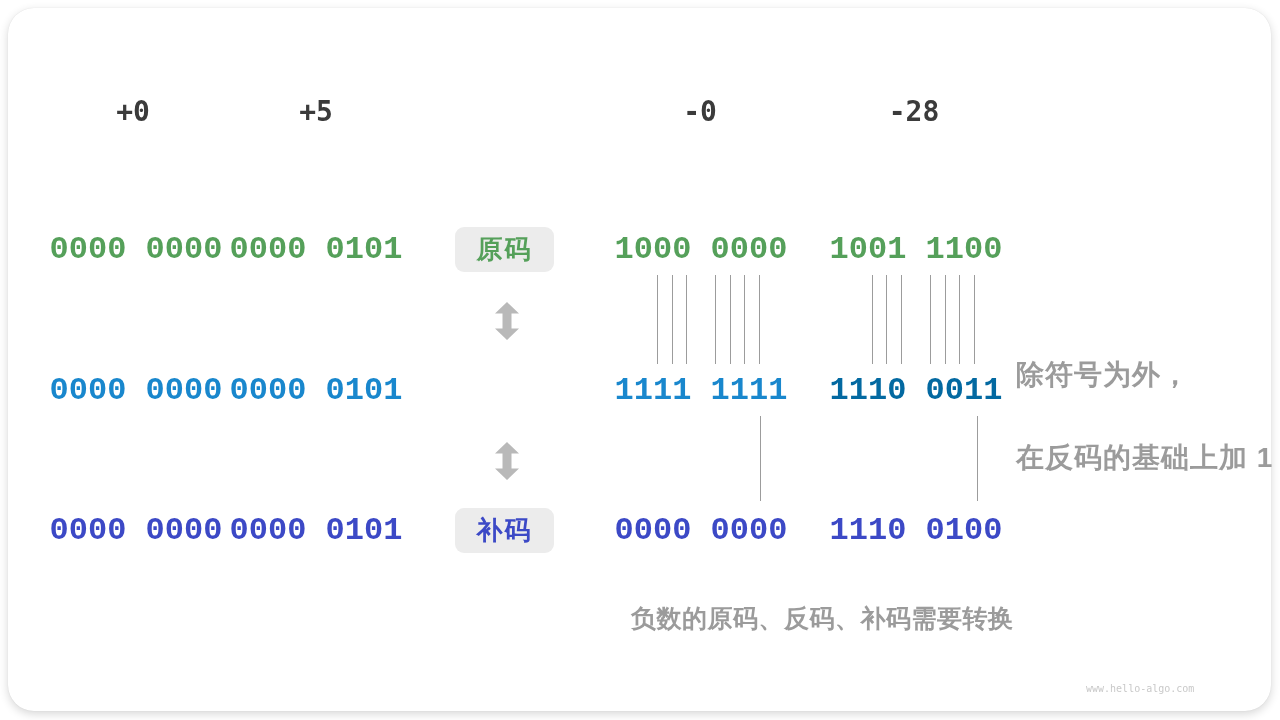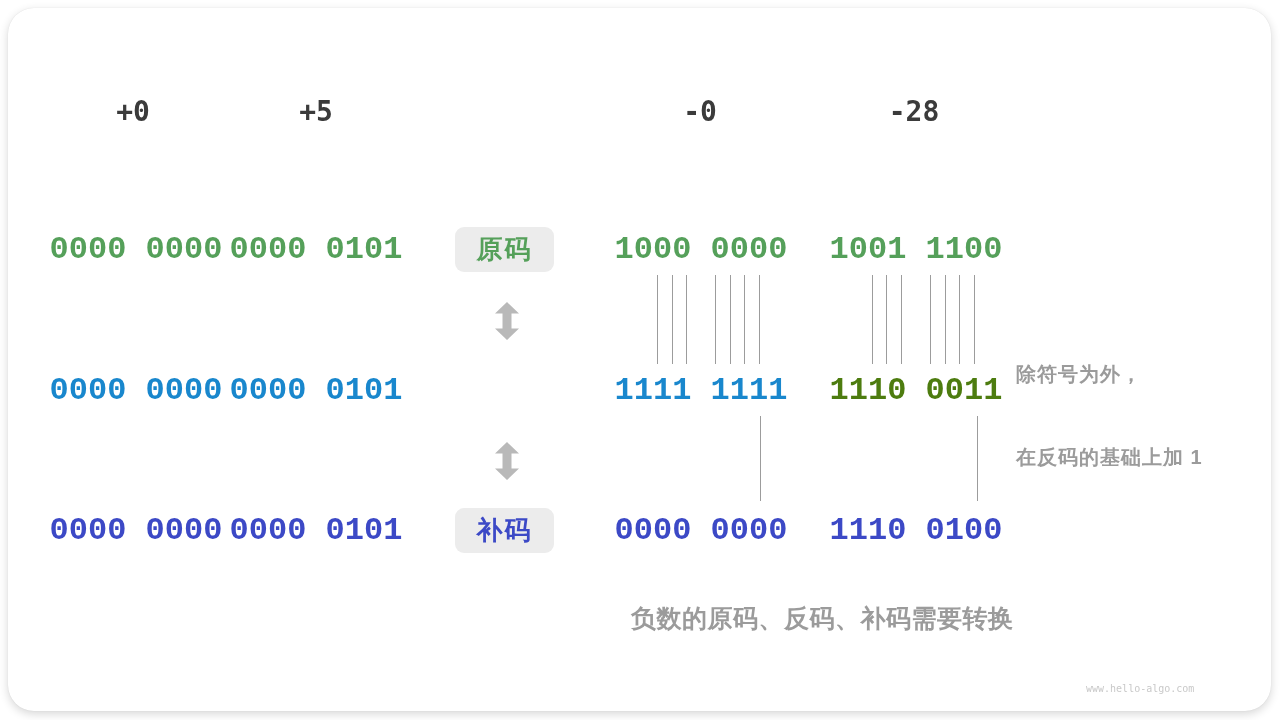--- a/index.html
+++ b/index.html
@@ -63,21 +63,21 @@
     position: absolute;
     left: 486px;
     width: 26px;
     height: 38px;
   }
   .arrow svg { display: block; }
   .arrow path { fill: #b9b9b9; }
   .note {
     position: absolute;
     font-weight: bold;
-    font-size: 20px;
+    font-size: 28px;
     line-height: 37px;
     letter-spacing: 1px;
     color: #9b9b9b;
     white-space: pre;
   }
   .caption {
     position: absolute;
     top: 595px;
     font-weight: bold;
     font-size: 25px;
@@ -131,21 +131,21 @@
 
   <div class="arrow" style="top:294px;">
     <svg width="26" height="38" viewBox="0 0 26 38" xmlns="http://www.w3.org/2000/svg">
       <path d="M13 0 L25 11.5 L17.5 11.5 L17.5 26.5 L25 26.5 L13 38 L1 26.5 L8.5 26.5 L8.5 11.5 L1 11.5 Z"></path>
     </svg>
   </div>
 
   <div class="bin" style="left: 128px; top: 369px; color: rgb(25, 135, 205);">0000 0000</div>
   <div class="bin" style="left: 308px; top: 369px; color: rgb(25, 135, 205);">0000 0101</div>
   <div class="bin" style="left: 693px; top: 369px; color: rgb(25, 135, 205);">1111 1111</div>
-  <div class="bin" style="left: 908px; top: 369px; color: #4d7c0f;">1110 0011</div>
+  <div class="bin" style="left: 908px; top: 369px; color: #0369a1;">1110 0011</div>
 
   <div class="tick tick-b" style="left:752px;"></div>
   <div class="tick tick-b" style="left:969px;"></div>
 
   <div class="arrow" style="top:434px;">
     <svg width="26" height="38" viewBox="0 0 26 38" xmlns="http://www.w3.org/2000/svg">
       <path d="M13 0 L25 11.5 L17.5 11.5 L17.5 26.5 L25 26.5 L13 38 L1 26.5 L8.5 26.5 L8.5 11.5 L1 11.5 Z"></path>
     </svg>
   </div>
 

